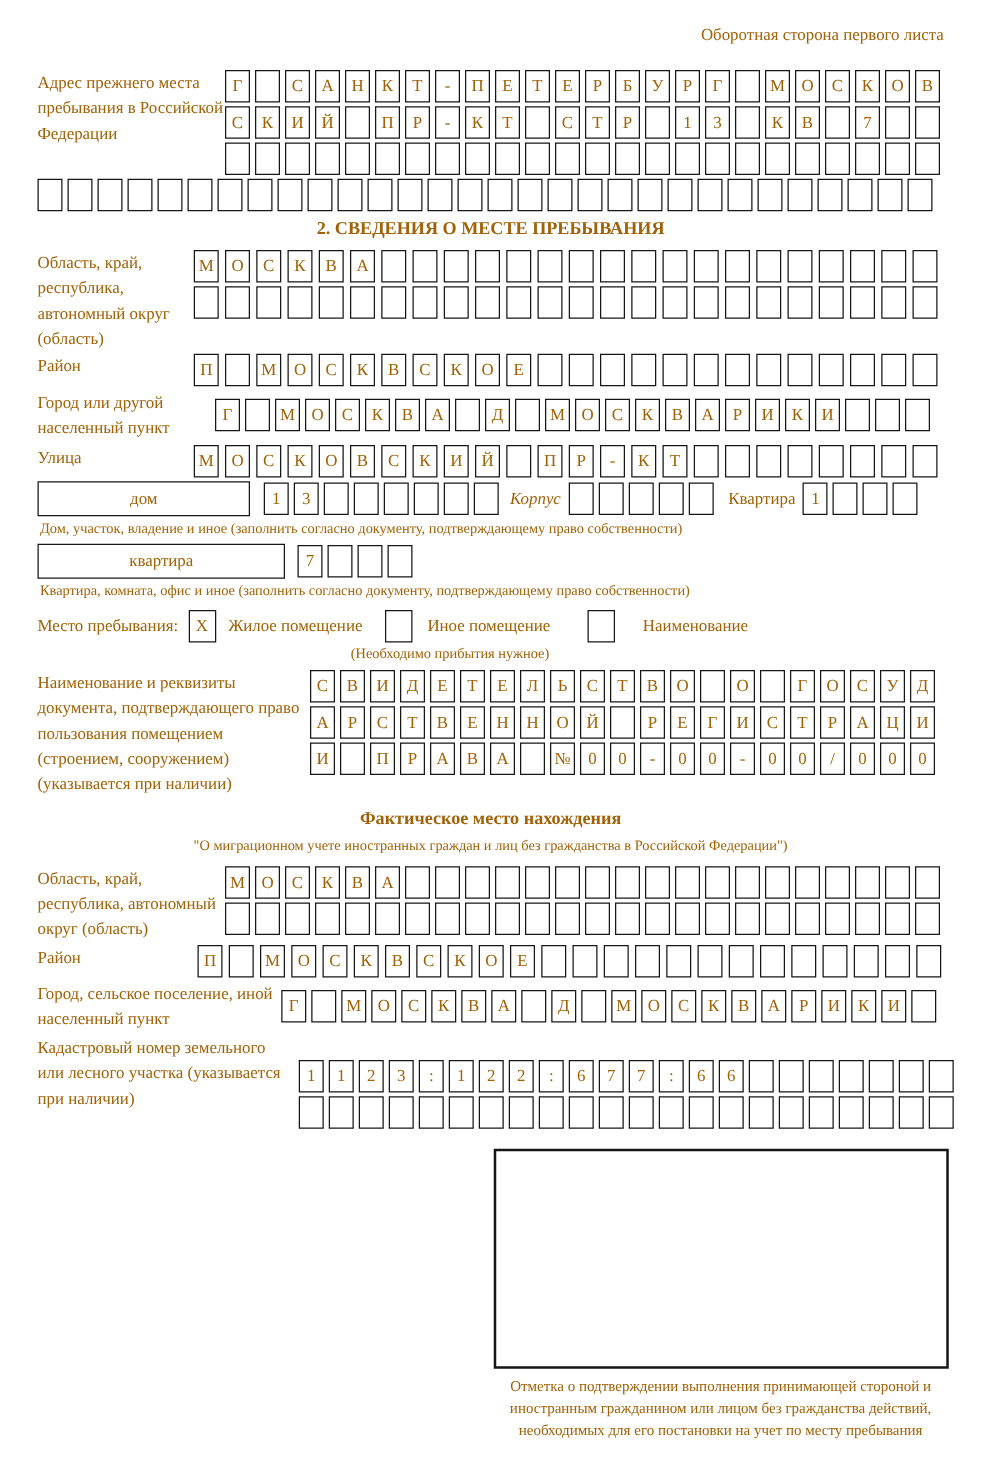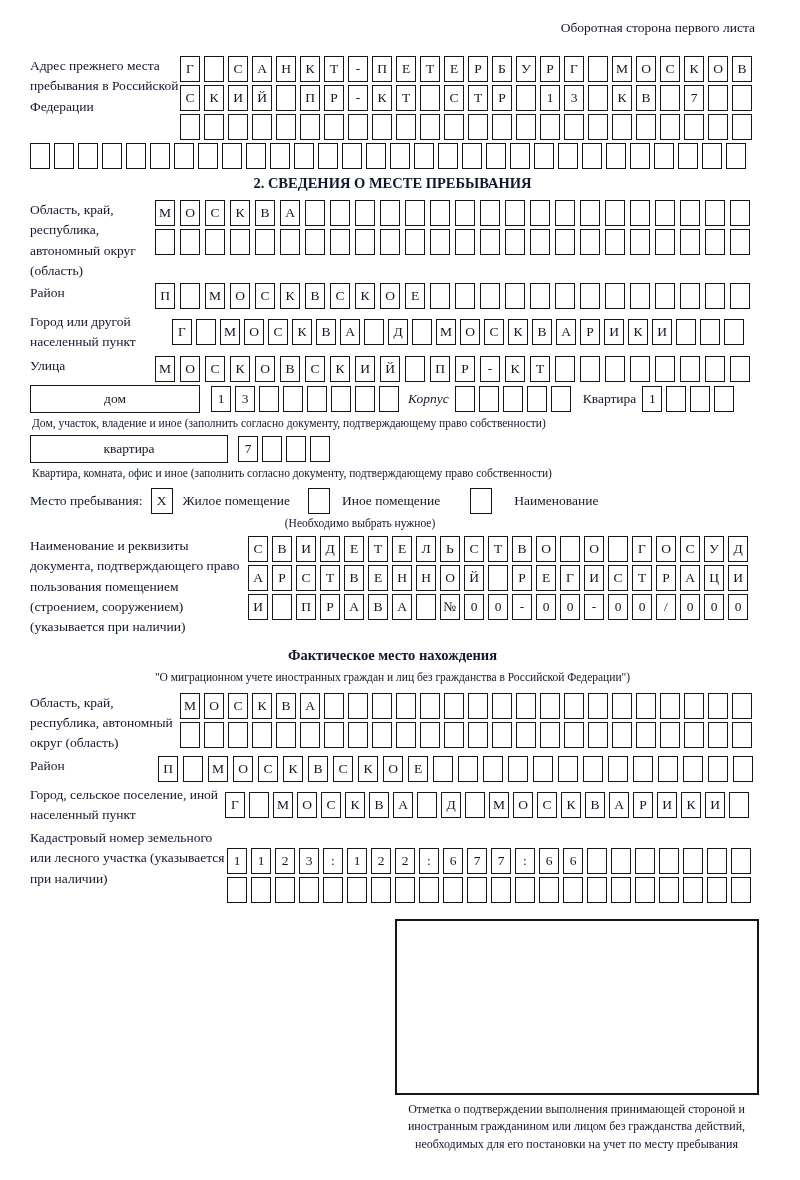--- a/index.html
+++ b/index.html
@@ -1,18 +1,18 @@
 <!DOCTYPE html>
 <html><head>
 <meta charset="utf-8">
 <style>
   html,body{margin:0;padding:0;background:#fff;}
   .page{
     position:relative;width:800px;height:1180px;box-sizing:border-box;
-    padding:20px 45px 0 30px;background:#fff;color:#0f172a;
+    padding:20px 45px 0 30px;background:#fff;color:#a16207;
     font-family:"Liberation Serif","DejaVu Serif",serif;overflow:hidden;
   }
   .hdr-note{text-align:right;font-size:13.5px;margin-bottom:20px;}
   .lbl{font-size:13.5px;line-height:1.5;flex:0 0 auto;}
   .caption{font-size:11.5px;line-height:1.35;}
   .center{text-align:center;}
   .sec-title{font-weight:bold;font-size:14.5px;text-align:center;margin:6px 0 8px 0;}
   .fieldrow{display:flex;align-items:flex-start;margin-bottom:3px;}
   .fieldrow.vcenter{align-items:center;}
   .rows{display:flex;flex-direction:column;gap:3px;}
@@ -353,21 +353,21 @@
 
   <div class="fieldrow vcenter" style="margin-bottom:2px;">
     <div class="inline-lbl">Место пребывания:</div>
     <span class="cbx" style="margin-left:8px;">X</span>
     <div class="inline-lbl" style="margin-left:10px;">Жилое помещение</div>
     <span class="cbx" style="margin-left:18px;"></span>
     <div class="inline-lbl" style="margin-left:12px;">Иное помещение</div>
     <span class="cbx" style="margin-left:30px;"></span>
     <div class="inline-lbl" style="margin-left:22px;">Наименование</div>
   </div>
-  <div class="caption" style="width:660px;text-align:center;margin-bottom:5px;">(Необходимо выбрать нужное)</div>
+  <div class="caption" style="width:660px;text-align:center;margin-bottom:5px;">(Необходимо прибытия нужное)</div>
 
   <div class="fieldrow" style="margin-bottom:2px;">
     <div class="lbl w218">Наименование и реквизиты документа, подтверждающего право пользования помещением (строением, сооружением) (указывается при наличии)</div>
     <div class="rows">
       <div class="cells">
           <span class="cell">С</span>
           <span class="cell">В</span>
           <span class="cell">И</span>
           <span class="cell">Д</span>
           <span class="cell">Е</span>
@@ -549,21 +549,21 @@
         <span class="cell">В</span>
         <span class="cell">А</span>
         <span class="cell">Р</span>
         <span class="cell">И</span>
         <span class="cell">К</span>
         <span class="cell">И</span>
         <span class="cell"></span>
       </div>
   </div>
 
-  <div class="fieldrow" style="margin-bottom:16px;">
+  <div class="fieldrow" style="margin-bottom:16px;gap:12px;">
     <div class="lbl w197">Кадастровый номер земельного или лесного участка (указывается при наличии)</div>
     <div class="rows" style="margin-top:20px;">
       <div class="cells">
           <span class="cell">1</span>
           <span class="cell">1</span>
           <span class="cell">2</span>
           <span class="cell">3</span>
           <span class="cell">:</span>
           <span class="cell">1</span>
           <span class="cell">2</span>

